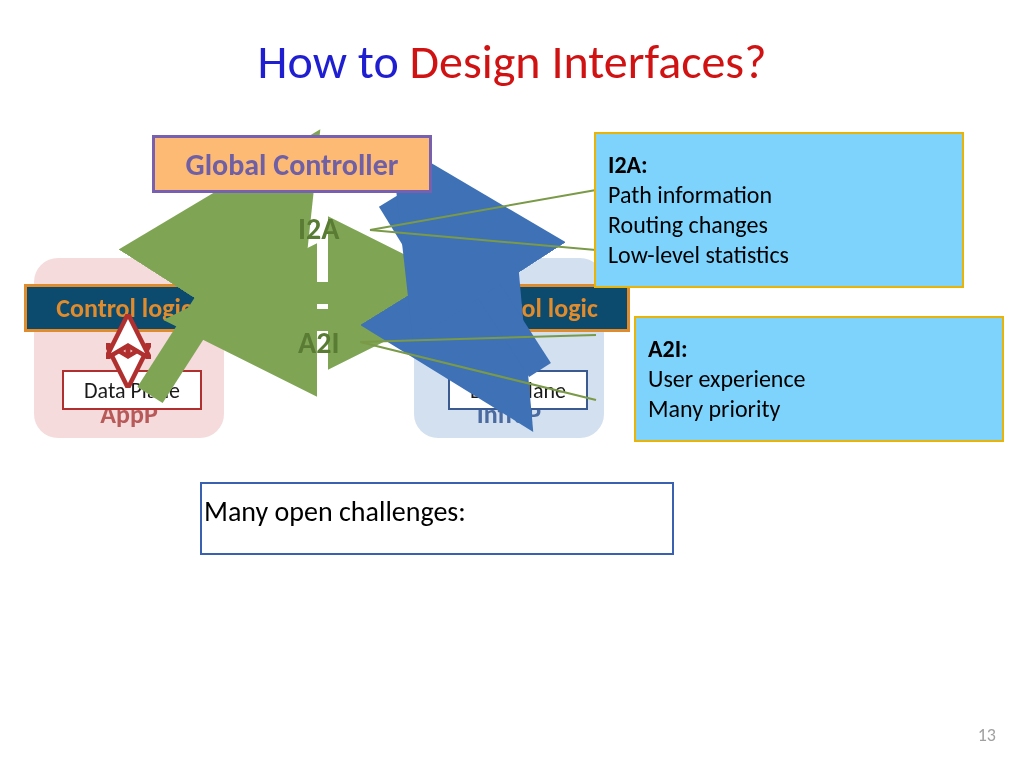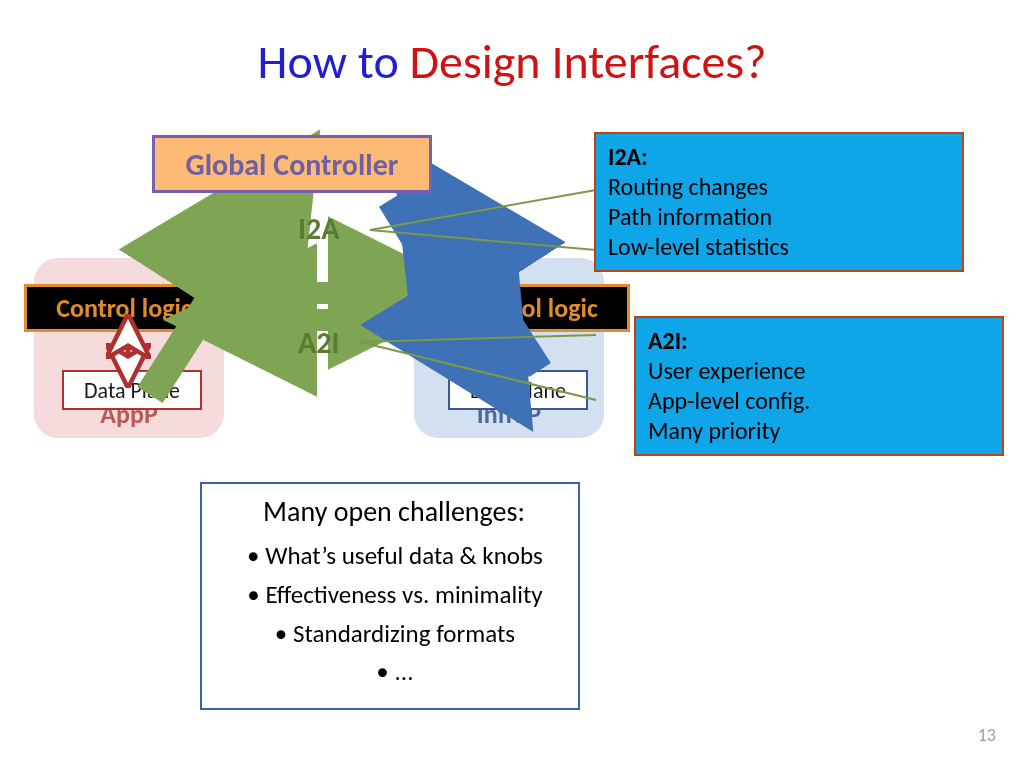--- a/index.html
+++ b/index.html
@@ -44,21 +44,21 @@
     position: absolute; bottom: 8px; left: 0; width: 100%;
     text-align: center; font-size: 26px; font-weight: 700;
   }
   .appp .label { color: #b85a5a; }
   .infrap .label { color: #4a6aa0; margin-top: 32px; }
 
   .controllogic {
     position: absolute;
     top: 284px;
     width: 200px; height: 48px;
-    background: #000000;
+    background: #0c4a6e;
     border: 3px solid #e08b2c;
     color: #e08b2c;
     font-size: 26px; font-weight: 700;
     display: flex; align-items: center; justify-content: center;
     overflow: hidden;
   }
   .cl-left { left: 24px; }
   .cl-right { left: 430px; }
 
   .dataplane {
@@ -76,38 +76,37 @@
     position: absolute; top: 210px; left: 298px;
     font-size: 30px; font-weight: 700; color: #5a7b34;
   }
   .a2i-label {
     position: absolute; top: 324px; left: 298px;
     font-size: 30px; font-weight: 700; color: #5a7b34;
   }
 
   .callout {
     position: absolute;
-    border: 2px solid #c2410c;
-    background: #0ea5e9;
-    padding: 8px 12px;
+    border: 2px solid #eab308;
+    background: #7dd3fc;
+    padding: 16px 12px;
     font-size: 24px;
     line-height: 1.25;
   }
   .callout .head { font-weight: 700; }
   .co-i2a { top: 132px; left: 594px; width: 370px; }
   .co-a2i { top: 316px; left: 594px; width: 370px; margin-left: 40px; }
 
   .challenges {
     position: absolute;
     top: 482px; left: 200px;
-    width: 380px;
+    width: 474px;
     border: 2px solid #3a60b0;
     background: #ffffff;
-    padding: 10px 16px 16px 24px;
-    text-align: center;
+    padding: 10px 16px 16px 2px;
   }
   .challenges .chead { font-size: 28px; margin-bottom: 8px; }
   .challenges ul { list-style: none; padding-left: 20px; }
   .challenges li { font-size: 25px; line-height: 1.55; }
   .challenges li::before { content: "•"; display:inline-block; width: 24px; margin-left:-24px; }
 
   .pagenum {
     position: absolute; bottom: 22px; right: 28px;
     color: #a0a0a0; font-size: 18px;
   }
@@ -167,34 +166,27 @@
   <line x1="360" y1="342" x2="596" y2="400" stroke="#7a9a48" stroke-width="2"></line>
 </svg>
 
 <div class="global-ctrl">Global Controller</div>
 
 <div class="i2a-label">I2A</div>
 <div class="a2i-label">A2I</div>
 
 <div class="callout co-i2a">
   <div><span class="head">I2A:</span></div>
+  <div>Path information</div>
   <div>Routing changes</div>
-  <div>Path information</div>
   <div>Low-level statistics</div>
 </div>
 <div class="callout co-a2i">
   <div><span class="head">A2I:</span></div>
   <div>User experience</div>
-  <div>App-level config.</div>
   <div>Many priority</div>
 </div>
 
 <div class="challenges">
   <div class="chead">Many open challenges:</div>
-  <ul>
-    <li>What’s useful data &amp; knobs</li>
-    <li>Effectiveness vs. minimality</li>
-    <li>Standardizing formats</li>
-    <li>...</li>
-  </ul>
 </div>
 
 <div class="pagenum">13</div>
 
 </body></html>

